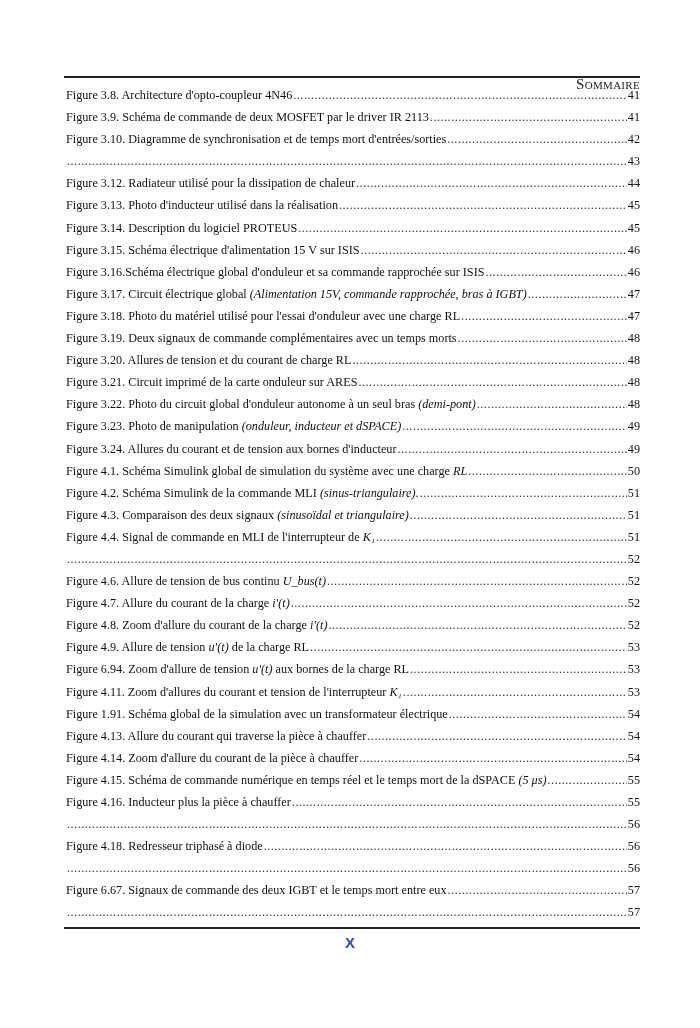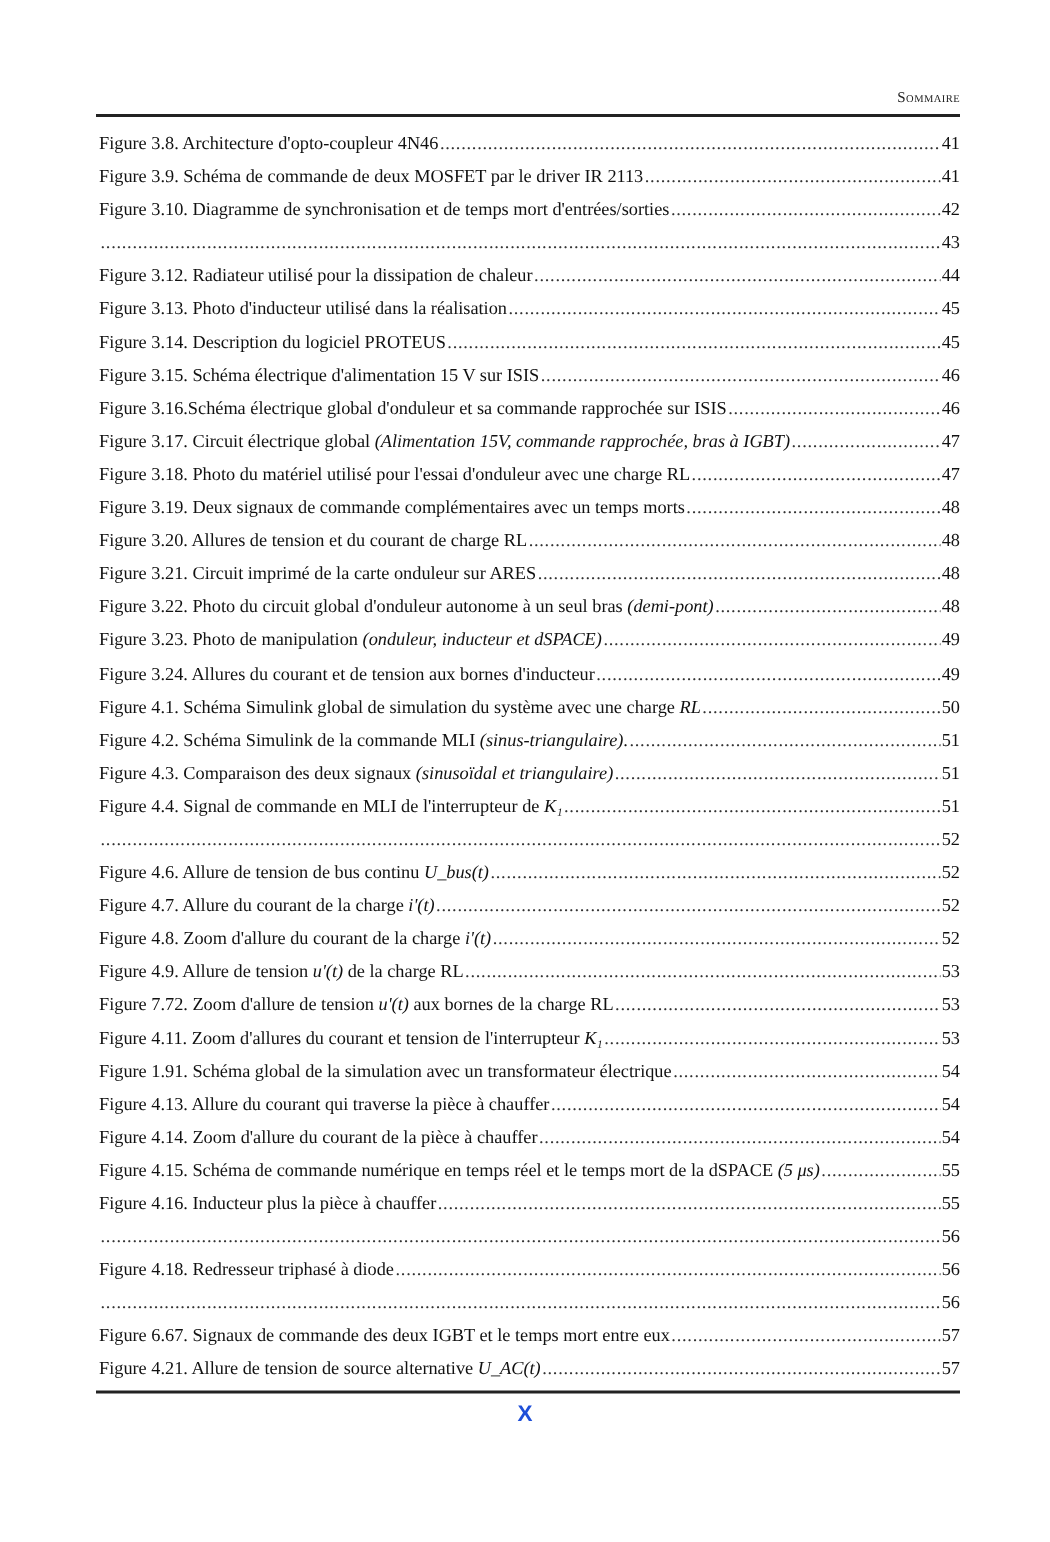--- a/index.html
+++ b/index.html
@@ -1,18 +1,18 @@
 <!DOCTYPE html>
 <html><head>
 <meta charset="utf-8">
 <style>
   html, body { margin:0; padding:0; background:#ffffff; }
   body { width:700px; height:1028px; position:relative; overflow:hidden;
          font-family:"Liberation Serif", serif; color:#111; }
-  .header-title { position:absolute; right:60px; top:60px; font-size:10px;
+  .header-title { position:absolute; right:60px; top:76px; font-size:15px;
          font-variant:small-caps; letter-spacing:0.3px; color:#222; }
   .rule-top { position:absolute; left:64px; right:60px; top:76px; height:2px; background:#222; }
   .rule-bottom { position:absolute; left:64px; right:60px; top:927px; height:2px; background:#222; }
   .toc { position:absolute; left:66px; right:60px; top:84px; margin:0; padding:0; list-style:none; }
   .toc-row { display:flex; align-items:baseline; height:22.1px; font-size:12.2px; line-height:22px; white-space:nowrap; }
   .toc-label { flex:0 0 auto; }
   .toc-label em { font-style:italic; }
   .toc-dots { flex:1 1 auto; overflow:hidden; margin:0 1px; }
   .toc-dots::after { content:"................................................................................................................................................................................................................................................................."; letter-spacing:0.5px; color:#333; }
   .toc-page { flex:0 0 auto; }
@@ -148,21 +148,21 @@
       <span class="toc-label"><span>Figure 4.8. Zoom d'allure du courant de la charge </span><em>i'(t)</em></span>
       <span class="toc-dots"></span>
       <span class="toc-page">52</span>
     </li>
     <li class="toc-row">
       <span class="toc-label"><span>Figure 4.9. Allure de tension </span><em>u'(t)</em><span> de la charge RL</span></span>
       <span class="toc-dots"></span>
       <span class="toc-page">53</span>
     </li>
     <li class="toc-row">
-      <span class="toc-label"><span>Figure 7.72. Zoom d'allure de tension </span><em>u'(t)</em><span> aux bornes de la charge RL</span></span>
+      <span class="toc-label"><span>Figure 6.94. Zoom d'allure de tension </span><em>u'(t)</em><span> aux bornes de la charge RL</span></span>
       <span class="toc-dots"></span>
       <span class="toc-page">53</span>
     </li>
     <li class="toc-row">
       <span class="toc-label"><span>Figure 4.11. Zoom d'allures du courant et tension de l'interrupteur </span><em>K₁</em></span>
       <span class="toc-dots"></span>
       <span class="toc-page">53</span>
     </li>
     <li class="toc-row">
       <span class="toc-label"><span>Figure 1.91. Schéma global de la simulation avec un transformateur électrique</span></span>
@@ -201,20 +201,19 @@
     <li class="toc-row">
       <span class="toc-dots"></span>
       <span class="toc-page">56</span>
     </li>
     <li class="toc-row">
       <span class="toc-label"><span>Figure 6.67. Signaux de commande des deux IGBT et le temps mort entre eux</span></span>
       <span class="toc-dots"></span>
       <span class="toc-page">57</span>
     </li>
     <li class="toc-row">
-      <span class="toc-label"><span>Figure 4.21. Allure de tension de source alternative </span><em>U_AC(t)</em></span>
       <span class="toc-dots"></span>
       <span class="toc-page">57</span>
     </li>
   </ul>
 
 <div class="rule-bottom"></div>
 <div class="page-number">X</div>
 
 </body></html>

